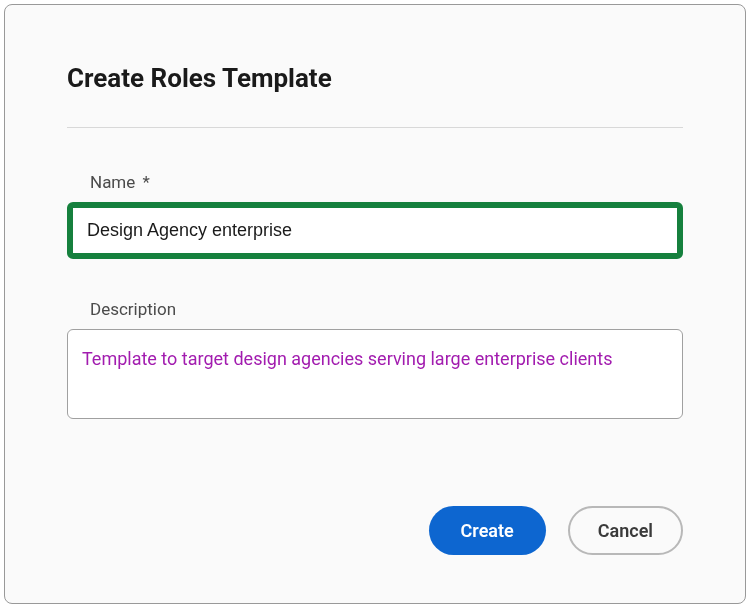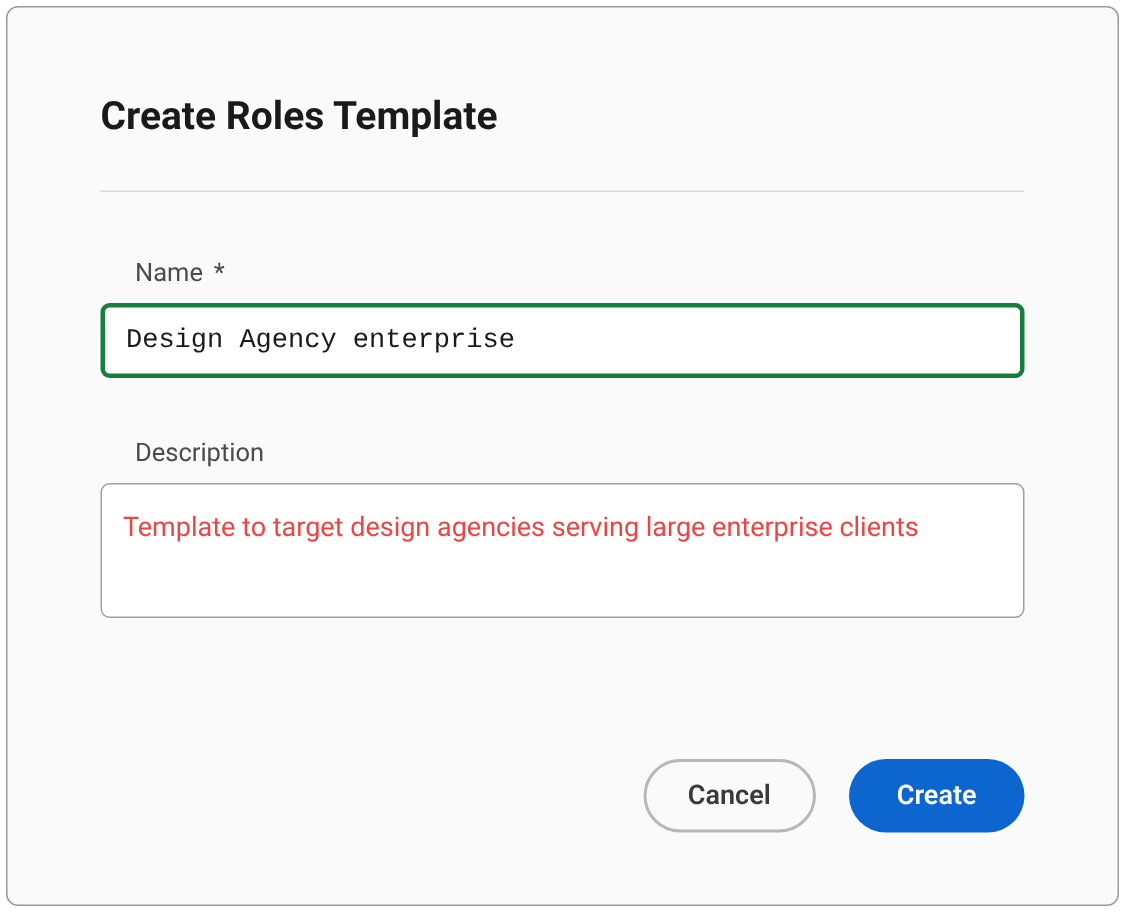--- a/index.html
+++ b/index.html
@@ -47,36 +47,36 @@
       color: #4b4b4b;
       margin-bottom: 10px;
       display: block;
       margin-left: 23px;
     }
     .required-asterisk {
       margin-left: 3px;
     }
     .text-input {
       width: 100%;
-      border: 3px solid #15803d;
+      border: 6px solid #15803d;
       border-radius: 6px;
       background: #fff;
       font-size: 18px;
       color: #1a1a1a;
       padding: 12px 14px;
-      font-family: Liberation Mono, monospace;
+      font-family: Liberation Sans, sans-serif;
       outline: none;
     }
     .textarea-input {
       width: 100%;
       border: 1px solid #a0a0a0;
       border-radius: 6px;
       background: #fff;
       font-size: 18px;
-      color: #ef4444;
+      color: #a21caf;
       padding: 14px 14px;
       font-family: inherit;
       outline: none;
       resize: none;
       line-height: 1.65;
       height: 90px;
     }
     .actions {
       margin-top: auto;
       display: flex;
@@ -118,16 +118,16 @@
     </label>
     <input type="text" class="text-input" value="Design Agency enterprise" style="">
   </div>
 
   <div class="field-group">
     <label class="field-label">Description</label>
     <textarea class="textarea-input" style="">Template to target design agencies serving large enterprise clients</textarea>
   </div>
 
   <div class="actions">
+    <button class="btn btn-primary">Create</button>
     <button class="btn btn-secondary">Cancel</button>
-    <button class="btn btn-primary">Create</button>
   </div>
 </div>
 
 </body></html>

